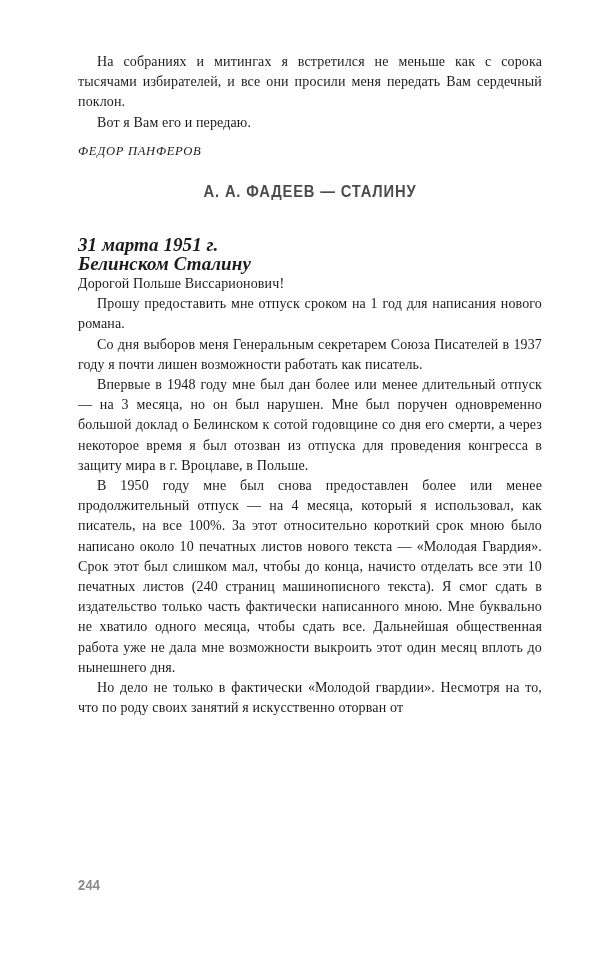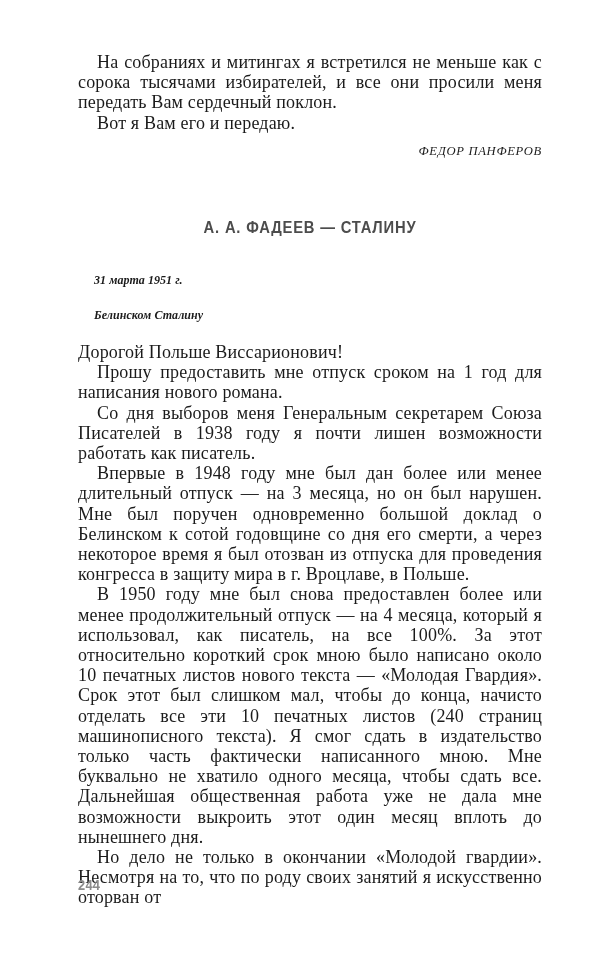--- a/index.html
+++ b/index.html
@@ -27,64 +27,63 @@
 
   .text-column {
     position: absolute;
     left: 78px;
     top: 52px;
     width: 464px;
   }
 
   p.body-par {
     margin: 0;
-    font-size: 18px;
+    font-size: 14px;
     line-height: 20.2px;
     text-align: justify;
     text-indent: 19px;
     -webkit-hyphens: auto;
     hyphens: auto;
     letter-spacing: 0.01em;
   }
 
   p.no-indent {
     text-indent: 0;
   }
 
   .attribution {
     margin: 8px 0 0 0;
     font-size: 12.6px;
     line-height: 20px;
-    text-align: right;
     font-style: italic;
     letter-spacing: 0.055em;
     color: #1b1b1b;
   }
 
   .section-heading {
     margin: 0;
     text-align: center;
     font-family: "Liberation Sans", "DejaVu Sans", sans-serif;
     font-weight: bold;
     font-size: 16.4px;
     letter-spacing: 0.055em;
     color: #4c4c4c;
     transform: scaleX(0.9);
     transform-origin: center center;
     white-space: nowrap;
   }
 
   .heading-block {
-    margin-top: 57px;
+    margin-top: 21px;
     margin-bottom: 34px;
   }
 
   .meta-line {
-    margin: 16px;
-    font-size: 12px;
+    margin: 0;
+    font-size: 19px;
     line-height: 19.6px;
     font-weight: bold;
     font-style: italic;
     text-indent: 0;
     text-align: left;
     letter-spacing: 0.005em;
   }
 
   .page-number {
     position: absolute;
@@ -117,26 +116,26 @@
     </div>
 
     <p class="meta-line">31 марта 1951 г.</p>
 
     <p class="meta-line">Белинском Сталину</p>
 
     <p class="body-par no-indent">Дорогой Польше Виссарионович!</p>
 
     <p class="body-par">Прошу предоставить мне отпуск сроком на 1 год для написания нового романа.</p>
 
-    <p class="body-par">Со дня выборов меня Генеральным секретарем Союза Писателей в 1938 году я почти лишен возможности работать как писатель.</p>
+    <p class="body-par">Со дня выборов меня Генеральным секретарем Союза Писателей в 1937 году я почти лишен возможности работать как писатель.</p>
 
     <p class="body-par">Впервые в 1948 году мне был дан более или менее длительный отпуск — на 3 месяца, но он был нарушен. Мне был поручен одновременно большой доклад о Белинском к сотой годовщине со дня его смерти, а через некоторое время я был отозван из отпуска для проведения конгресса в защиту мира в г. Вроцлаве, в Польше.</p>
 
     <p class="body-par">В 1950 году мне был снова предоставлен более или менее продолжительный отпуск — на 4 месяца, который я использовал, как писатель, на все 100%. За этот относительно короткий срок мною было написано около 10 печатных листов нового текста — «Молодая Гвардия». Срок этот был слишком мал, чтобы до конца, начисто отделать все эти 10 печатных листов (240 страниц машинописного текста). Я смог сдать в издательство только часть фактически написанного мною. Мне буквально не хватило одного месяца, чтобы сдать все. Дальнейшая общественная работа уже не дала мне возможности выкроить этот один месяц вплоть до нынешнего дня.</p>
 
 
-    <p class="body-par">Но дело не только в окончании «Молодой гвардии». Несмотря на то, что по роду своих занятий я искусственно оторван от</p>
+    <p class="body-par">Но дело не только в фактически «Молодой гвардии». Несмотря на то, что по роду своих занятий я искусственно оторван от</p>
 
   </div>
 
   <div class="page-number">244</div>
 
 </div>
 
 </body></html>

